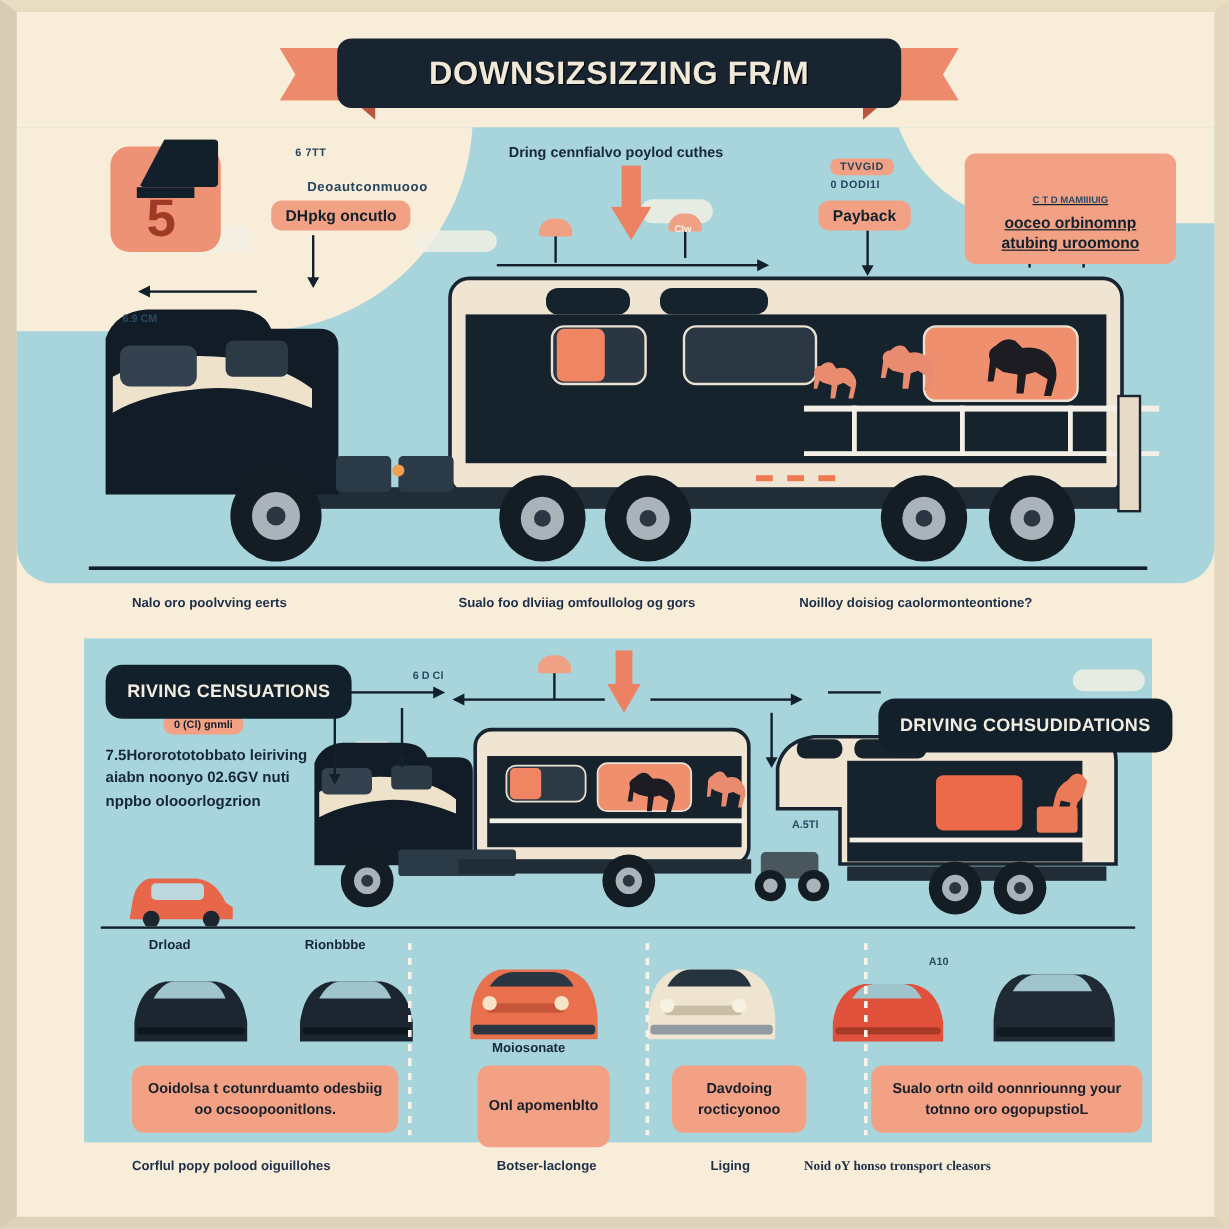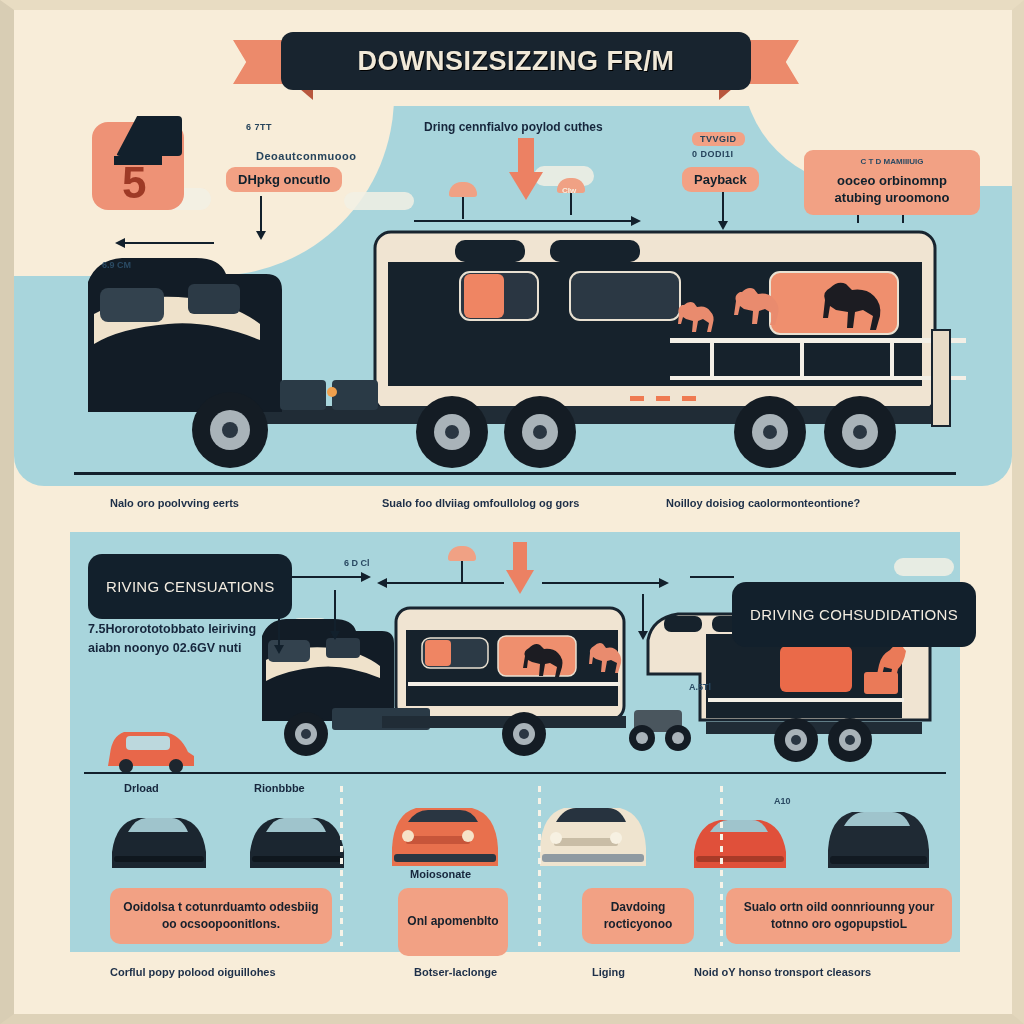--- a/index.html
+++ b/index.html
@@ -120,21 +120,21 @@
   .caprow .cap-item{
     position:absolute;font-size:11px;font-weight:bold;color:#1d2f48;white-space:nowrap;
   }
   
   #bot-panel{
     position:absolute;left:56px;top:522px;width:890px;height:420px;
     background:#a8d5dc;z-index:10;
   }
   .hdrbadge{
     position:absolute;background:#12202c;color:#f3ece0;border-radius:14px;
-    padding:24px 18px;font-size:15px;font-weight:normal;letter-spacing:.3px;
+    padding:14px 18px;font-size:15px;font-weight:bold;letter-spacing:.3px;
     white-space:nowrap;z-index:28;
   }
   .textblock{
     position:absolute;font-size:12.5px;font-weight:bold;color:#16263c;
     line-height:1.55;z-index:26;
   }
   .dashv{
     position:absolute;width:3px;z-index:24;
     background:repeating-linear-gradient(to bottom,#f7f3e8 0 6px,transparent 6px 12px);
   }
@@ -193,21 +193,21 @@
     <div class="stem"></div>
     <div class="head"></div>
   </div>
 
   <div class="pilltop" style="left:678px;top:122px;background:#f2a184;padding:2px 8px;border-radius:6px;">TVVGID</div>
   <div class="pilltop" style="left:678px;top:139px;">0 DODI1I</div>
   <div class="pill" style="left:668px;top:157px;">Payback</div>
   <div class="hline rarr" style="left:400px;top:210px;width:218px;"></div>
   <div class="vline" style="left:708px;top:182px;height:30px;"></div>
 
-  <div class="pill big" style="left:790px;top:140px;width:148px;padding-top:7px;">
+  <div class="pill big" style="left:790px;top:118px;width:148px;padding-top:34px;text-decoration:underline;">
     <div>
       <div style="font-size:8px;color:#2a4a63;margin-bottom:4px;">C T D  MAMIIIUIG</div>
       <div>ooceo orbinomnp</div>
       <div>atubing uroomono</div>
     </div>
   </div>
   <div class="mushroom" style="left:830px;top:176px;">
     <div class="cap"></div>
     <div class="stalk"></div>
   </div>
@@ -307,20 +307,21 @@
   <div class="hdrbadge" style="left:74px;top:544px;">RIVING CENSUATIONS</div>
   <div class="hdrbadge" style="left:718px;top:572px;">DRIVING COHSUDIDATIONS</div>
   <div class="hline rarr" style="left:272px;top:566px;width:76px;"></div>
   <div class="hline" style="left:676px;top:566px;width:44px;"></div>
   <div class="minilabel" style="left:330px;top:548px;">6 D Cl</div>
 
   <div class="pill" style="left:122px;top:586px;font-size:9px;padding:3px 9px;">0 (Cl) gnmli</div>
   <div class="textblock" style="left:74px;top:610px;width:220px;">
     <div>7.5Hororototobbato leiriving</div>
     <div>aiabn noonyo 02.6GV nuti</div>
+    <div>nppbo  olooorlogzrion</div>
   </div>
   <div class="vline" style="left:264px;top:580px;height:56px;"></div>
 
   <div class="hline larr" style="left:372px;top:572px;width:118px;"></div>
   <div class="hline rarr" style="left:528px;top:572px;width:118px;"></div>
   <div class="bigdown" style="left:492px;top:532px;width:28px;height:52px;">
     <div class="stem" style="left:7px;width:14px;height:32px;"></div>
     <div class="head" style="top:28px;width:28px;height:24px;"></div>
   </div>
   <div class="mushroom" style="left:434px;top:536px;">
@@ -390,21 +391,21 @@
       </g>
     <g fill="#141c24">
         <circle cx="14" cy="140" r="13"></circle>
         <circle cx="50" cy="140" r="13"></circle>
       </g>
     <g fill="#a9b3b9">
         <circle cx="14" cy="140" r="6"></circle>
         <circle cx="50" cy="140" r="6"></circle>
       </g>
   </svg>
-  <div class="minilabel" style="left:646px;top:672px;margin-left:29px;">A.5Tl</div>
+  <div class="minilabel" style="left:646px;top:672px;">A.5Tl</div>
 
   <div class="ground" style="left:70px;top:762px;width:862px;height:2px;"></div>
 
   <div class="vlabel" style="left:110px;top:772px;">Drload</div>
   <div class="vlabel" style="left:240px;top:772px;">Rionbbbe</div>
   <div class="vlabel" style="left:396px;top:858px;">Moiosonate</div>
   <div class="minilabel" style="left:760px;top:786px;">A10</div>
 
   <svg class="abs" style="left:86px;top:700px;z-index:22;" width="110" height="62" viewBox="0 0 110 62">
     <path d="M10 44 q2 -18 14 -22 l40 0 q16 2 24 20 l6 4 0 10 -86 0z" fill="#e8674a"></path>
@@ -459,23 +460,23 @@
       <rect x="12" y="62" width="97" height="8" rx="3" fill="#121a22"></rect>
     </g>
   </svg>
 
   <div class="dashv" style="left:326px;top:776px;height:160px;"></div>
   <div class="dashv" style="left:524px;top:776px;height:160px;"></div>
   <div class="dashv" style="left:706px;top:776px;height:160px;"></div>
 
   <div class="cbox" style="left:96px;top:878px;width:222px;height:56px;">Ooidolsa t cotunrduamto odesbiig oo ocsoopoonitlons.</div>
   <div class="cbox" style="left:384px;top:878px;width:110px;height:68px;">Onl apomenblto</div>
-  <div class="cbox" style="left:546px;top:878px;width:112px;height:56px;margin-left:22px;">Davdoing rocticyonoo</div>
+  <div class="cbox" style="left:546px;top:878px;width:112px;height:56px;">Davdoing rocticyonoo</div>
   <div class="cbox" style="left:712px;top:878px;width:226px;height:56px;">Sualo ortn oild oonnriounng your totnno oro ogopupstioL</div>
 
   <div class="caprow" style="top:956px;">
     <div class="cap-item" style="left:96px;">Corflul popy polood oiguillohes</div>
     <div class="cap-item" style="left:400px;">Botser-laclonge</div>
     <div class="cap-item" style="left:578px;">Liging</div>
-    <div class="cap-item" style="left:680px;">Noid oY honso tronsport cleasors</div>
+    <div class="cap-item" style="left:656px;font-family:Liberation Serif, serif;">Noid oY honso tronsport cleasors</div>
   </div>
 
 </div>
 
 </body></html>

